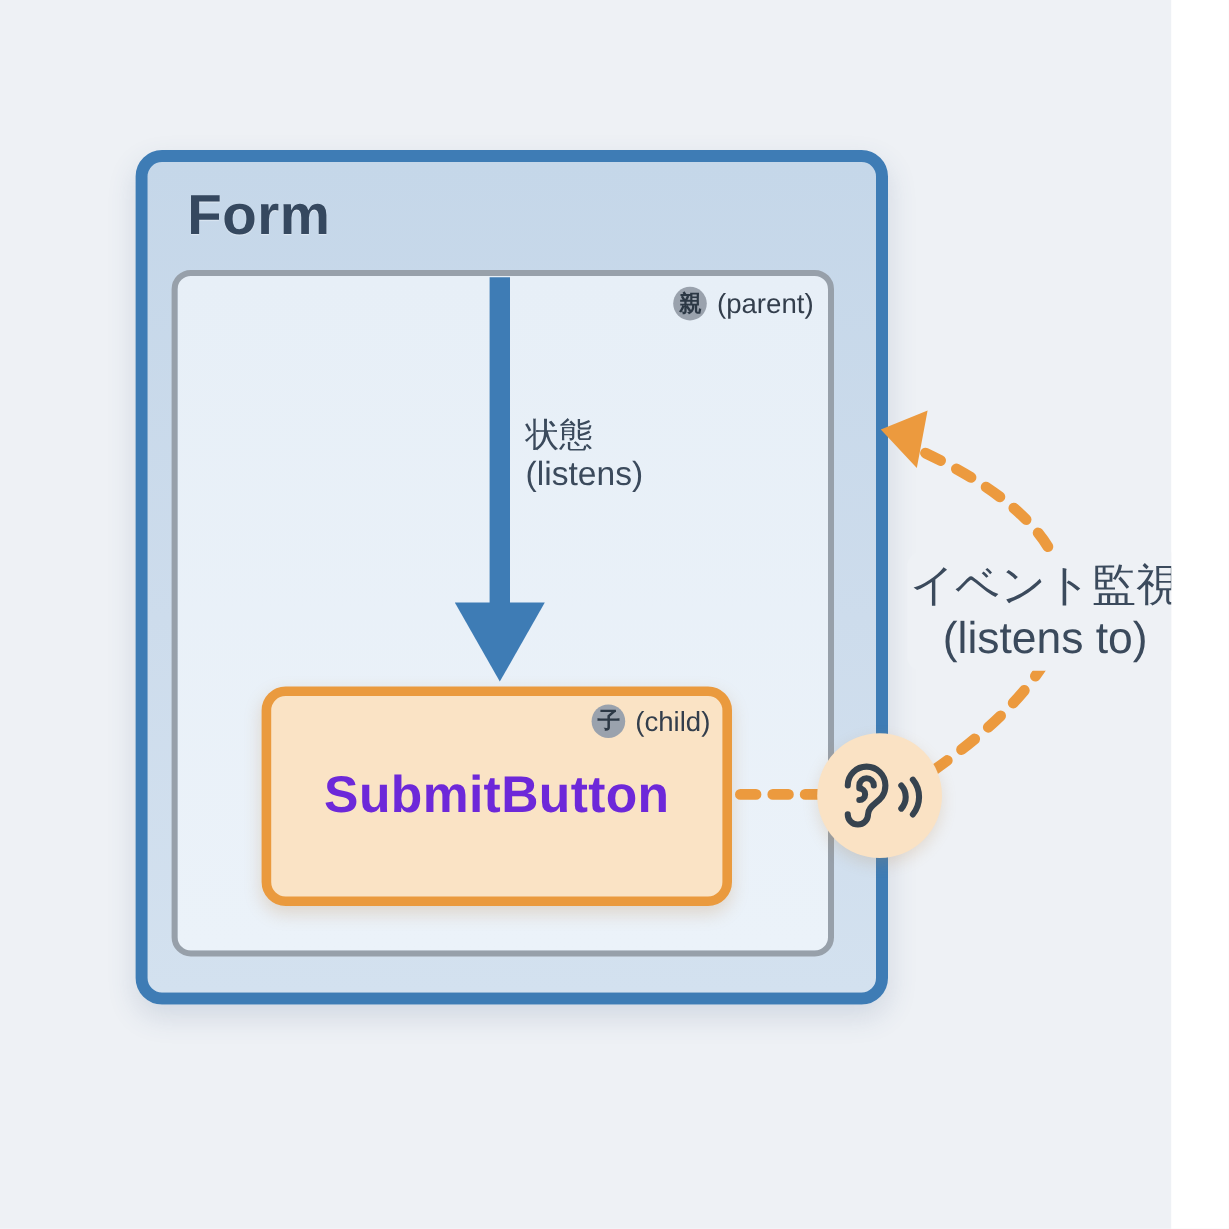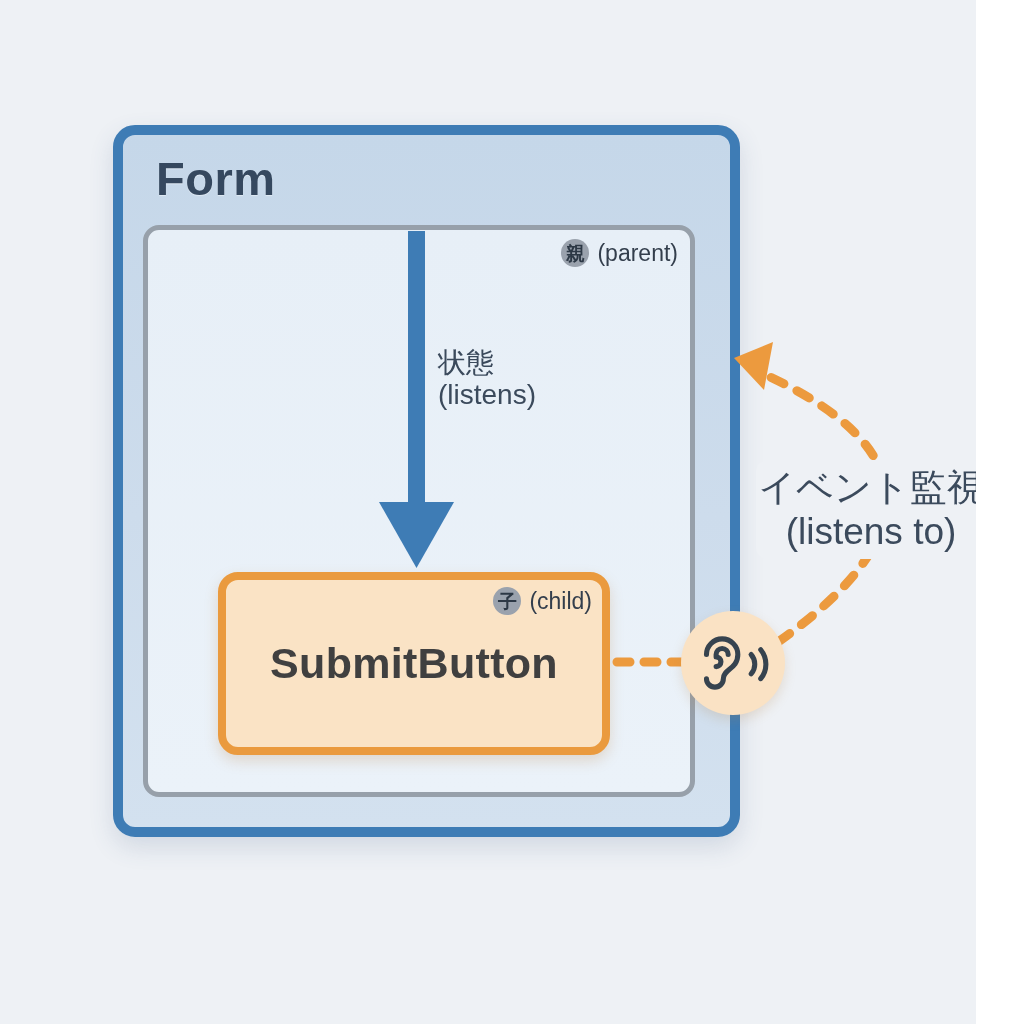--- a/index.html
+++ b/index.html
@@ -38,21 +38,21 @@
   .badge-label { font-size:23px; font-weight:500; color:#333e4c;text-align:right; }
   
   .submit-box {
     position:absolute; left:70px; top:342px; width:392px; height:183px;
     box-sizing:border-box; border:8px solid #ea9a3e; border-radius:20px;
     background:#fae3c5;
     box-shadow:0 6px 14px rgba(180,120,50,.22);
     display:flex; align-items:center; justify-content:center;
   }
   .submit-label {
-    font-size:43px; font-weight:600; color:#404040; letter-spacing:.3px;
+    font-size:43px; font-weight:600; color:#6d28d9; letter-spacing:.3px;
   }
   
   .arrows { position:absolute; left:0; top:0; pointer-events:none; }
   
   .status-label {
     position:absolute; left:438px; top:347px;
     font-size:28px; font-weight:500; color:#3b4a5c; line-height:1.14;
   }
   .status-label span { display:block; }
   

